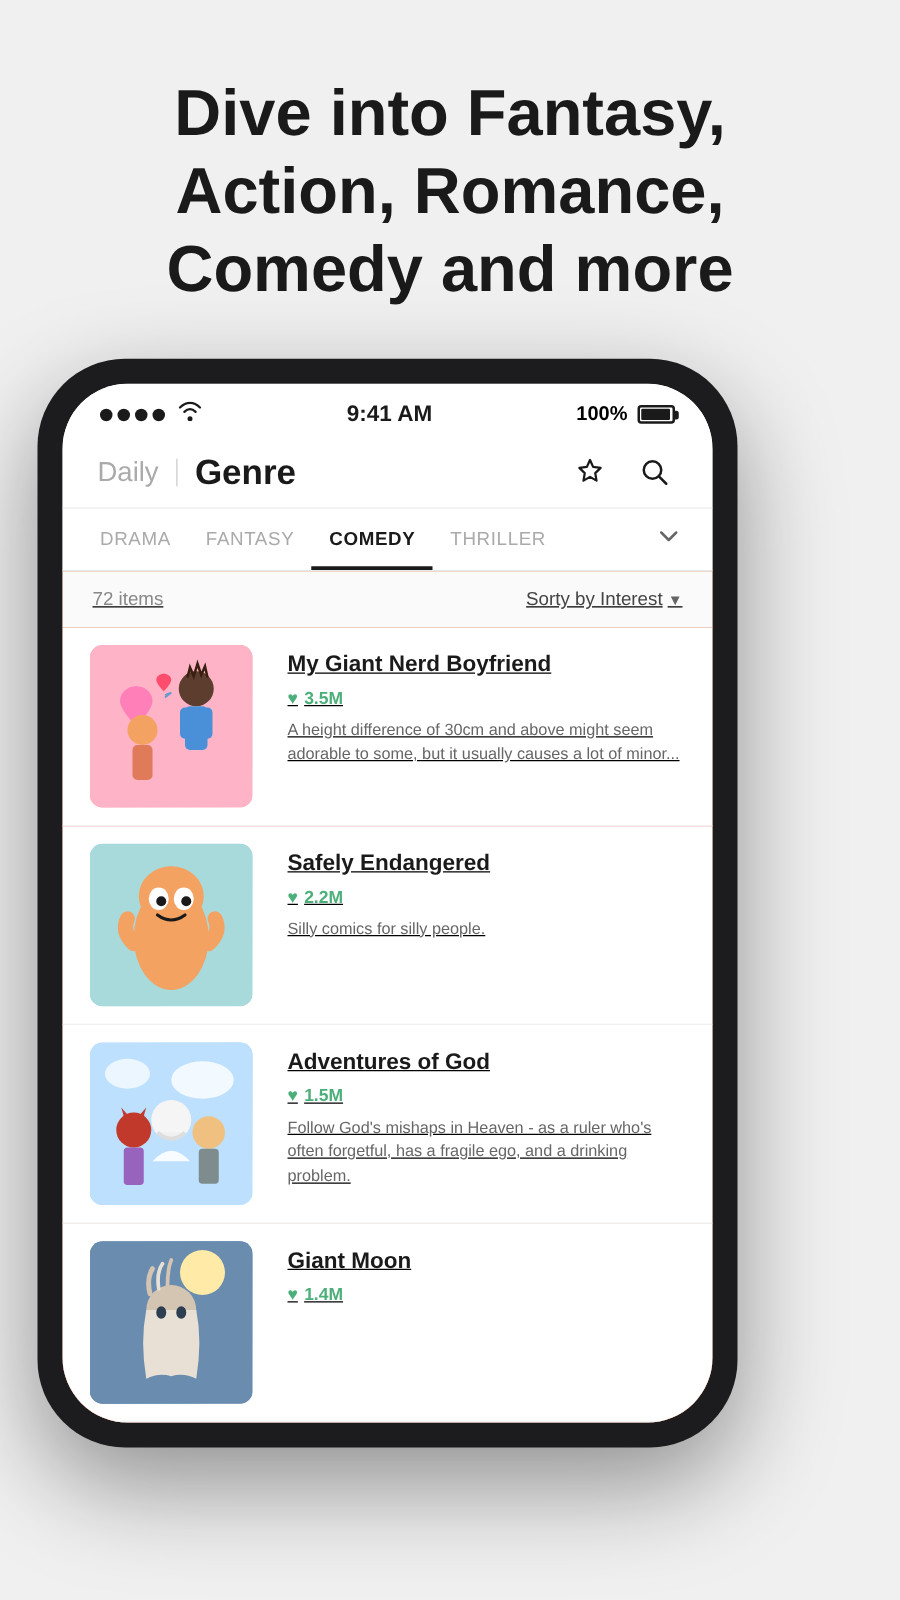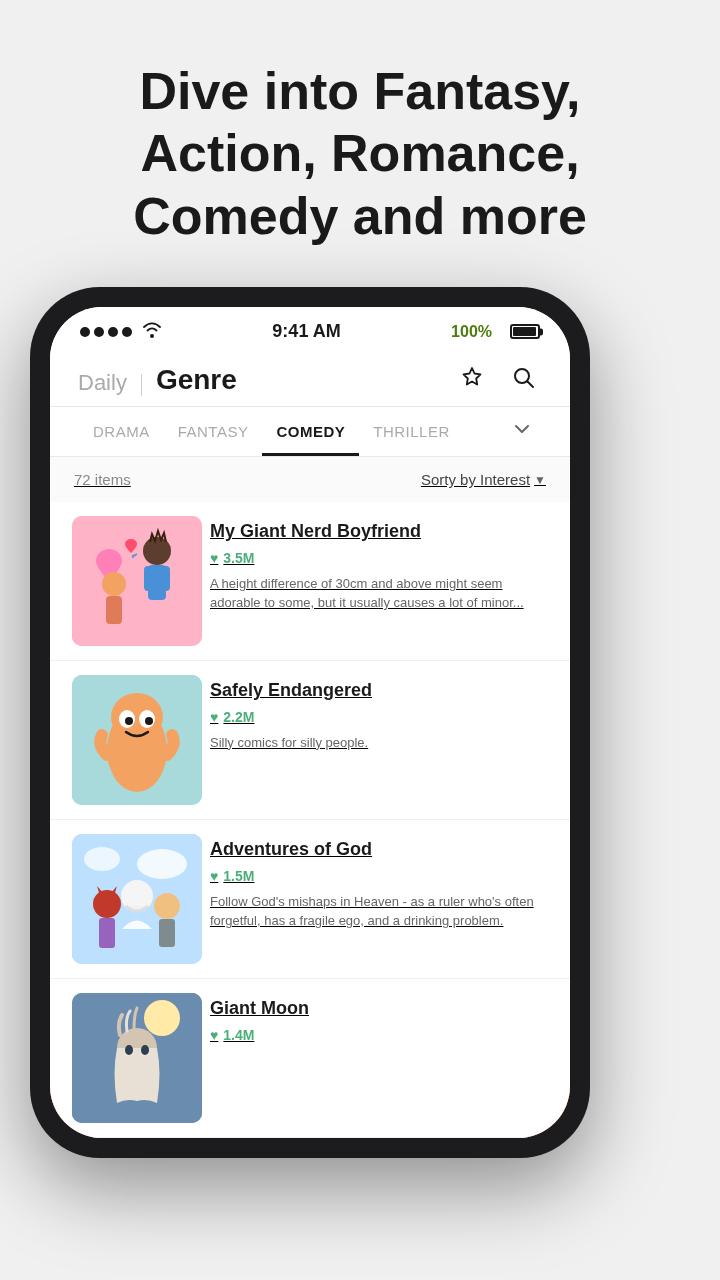--- a/index.html
+++ b/index.html
@@ -81,24 +81,24 @@
 
     .status-time {
       font-size: 18px;
       font-weight: 600;
       color: #1a1a1a;
     }
 
     .status-right {
       display: flex;
       align-items: center;
-      gap: 18px;
+      gap: 8px;
       font-size: 16px;
       font-weight: 600;
-      color: #4d7c0f;
+      color: #000000;
     }
 
     .battery-icon {
       width: 30px;
       height: 15px;
       border: 2px solid #1a1a1a;
       border-radius: 3px;
       position: relative;
       display: inline-block;
     }
@@ -121,21 +121,21 @@
       top: 1px;
       bottom: 1px;
       width: 90%;
       background: #1a1a1a;
       border-radius: 1px;
     }
 
     
     .app-header {
       display: flex;
-      align-items: flex-end;
+      align-items: center;
       padding: 10px 28px 10px;
       background: #ffffff;
       border-bottom: 1px solid #e8e8e8;
     }
 
     .nav-daily {
       font-size: 22px;
       font-weight: 400;
       color: #aaaaaa;
     }
@@ -168,21 +168,21 @@
       justify-content: center;
       cursor: pointer;
     }
 
     
     .genre-tabs {
       display: flex;
       align-items: center;
       background: #ffffff;
       border-bottom: 1px solid #e8e8e8;
-      padding: 0 29px;
+      padding: 0 16px;
     }
 
     .genre-tab {
       padding: 16px 14px;
       font-size: 15px;
       font-weight: 500;
       color: #aaaaaa;
       cursor: pointer;
       position: relative;
       letter-spacing: 0.5px;
@@ -244,21 +244,21 @@
       font-size: 12px;
       color: #666;
     }
 
     
     .comic-item {
       display: flex;
       padding: 14px 22px;
       background: #ffffff;
       border-bottom: 1px solid #f0f0f0;
-      gap: 8px;
+      gap: 28px;
     }
 
     .comic-thumb {
       width: 130px;
       height: 130px;
       border-radius: 10px;
       overflow: hidden;
       flex-shrink: 0;
     }
 

